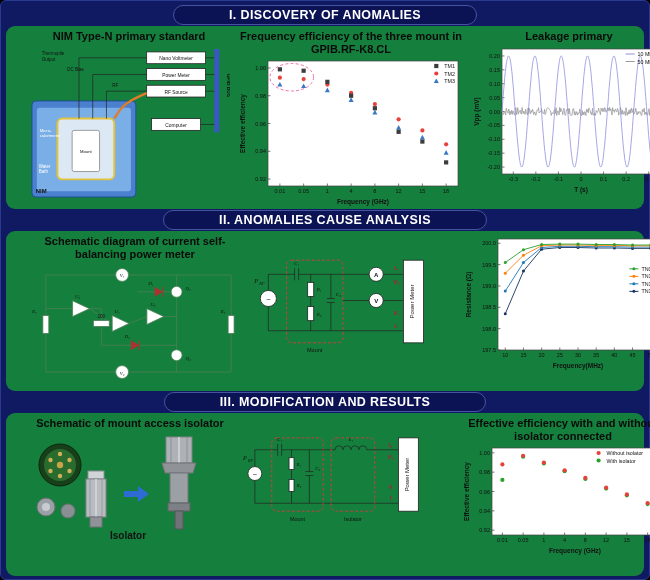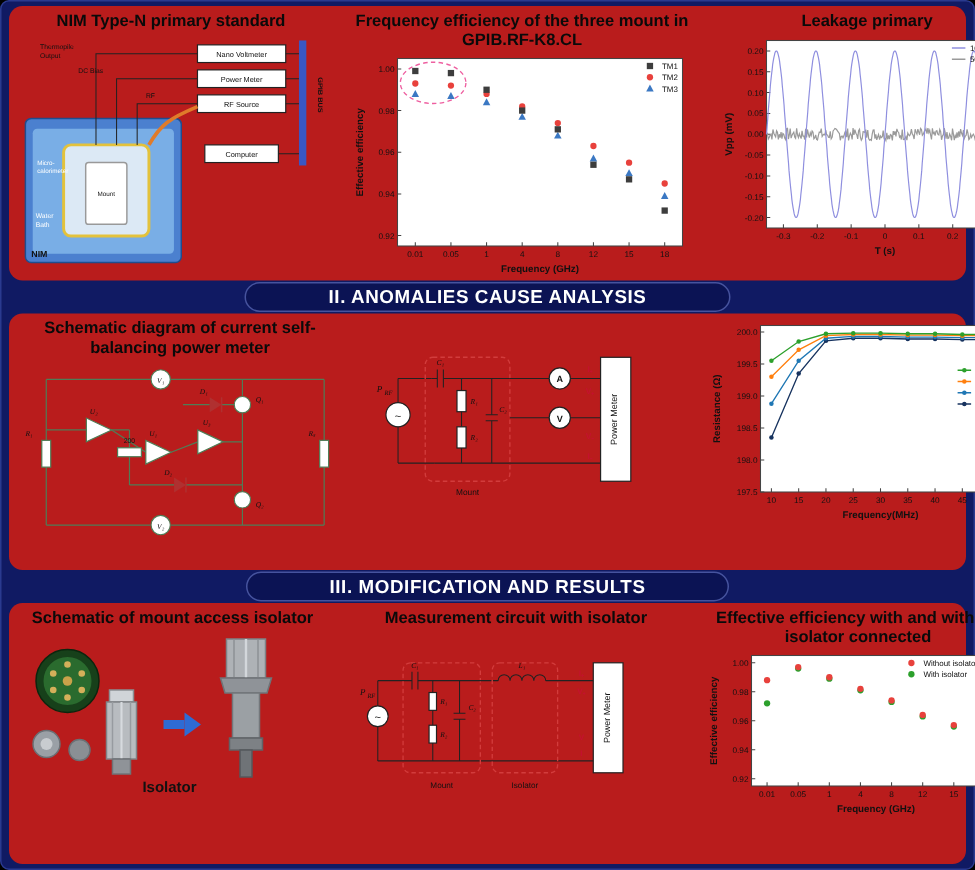--- a/index.html
+++ b/index.html
@@ -2,21 +2,21 @@
 <html><head>
 <meta charset="utf-8">
 <style>
   html,body{margin:0;padding:0;background:#000;}
   body{width:650px;height:580px;overflow:hidden;font-family:"Liberation Sans",sans-serif;}
   .frame{width:650px;height:580px;background:#101a63;border:1px solid #2a3a8f;border-radius:6px;
          padding:3px 5px;box-sizing:border-box;display:flex;flex-direction:column;}
   .banner{background:#0b1354;border:1px solid #46539e;border-radius:12px;color:#fff;font-weight:bold;
           font-size:12.5px;letter-spacing:.4px;text-align:center;height:20px;line-height:17px;
           padding:1px 55px;margin:1px auto;width:fit-content;box-sizing:border-box;}
-  .panel{background:#b91c1c;border-radius:9px;display:flex;gap:20px;padding:3px 7px;box-sizing:border-box;}
+  .panel{background:#15803d;border-radius:9px;display:flex;gap:8px;padding:3px 22px;box-sizing:border-box;}
   .p1{height:190px}.p2{height:190px}.p3{height:193px}
   .col{display:flex;flex-direction:column;align-items:center;box-sizing:border-box;}
   .sub-title{font-weight:bold;font-size:11px;line-height:12.5px;text-align:center;color:#0a0a0a;margin:1px 0;}
   svg{display:block}
   svg text{font-family:"Liberation Sans",sans-serif;fill:#111;}
   .t4{font-size:4.3px}.t45{font-size:4.6px}.t5{font-size:5px}.t55{font-size:5.5px}.t6{font-size:6px}.t7{font-size:7.5px}.t10{font-size:10px}
   .bold{font-weight:bold}
   .it{font-style:italic;font-family:"Liberation Serif",serif}
   .as{text-anchor:start}.am{text-anchor:middle}.ae{text-anchor:end}
   .wire{stroke:#222;stroke-width:.7;fill:none}
@@ -25,20 +25,21 @@
   .box{fill:#fff;stroke:#222;stroke-width:.8}
   .dash{fill:none;stroke:#d23c3c;stroke-width:.9;stroke-dasharray:3 2}
   .red{fill:#c41230;font-weight:bold}
   .wt{fill:#fff}
 </style>
 </head>
 <body>
 
 <div class="frame">
 
+  <div class="banner"><span>I. DISCOVERY OF ANOMALIES</span></div>
   <div class="panel p1">
 
     <div class="col" style="flex:0 0 202px">
       <div class="sub-title">NIM Type-N primary standard</div>
       <svg viewBox="0 0 206 162" width="202" height="159">
         <g>
           <rect class="box" x="121" y="8" width="60" height="12"></rect>
           <text class="t5 am" x="151" y="16.5">Nano Voltmeter</text>
           <rect class="box" x="121" y="25" width="60" height="12"></rect>
           <text class="t5 am" x="151" y="33.5">Power Meter</text>
@@ -442,21 +443,20 @@
           <path d="M134,32 L168,32 L165,42 L137,42 Z" fill="#8f9398" stroke="#6f7377"></path>
           <rect x="142" y="42" width="18" height="30" fill="#9ba0a4" stroke="#73777b"></rect>
           <rect x="140" y="72" width="22" height="8" fill="#7d8185" stroke="#5f6367"></rect>
           <rect x="147" y="80" width="8" height="18" fill="#6f7377" stroke="#54585c"></rect>
         </g>
         <text class="t10 am bold" x="100" y="108">Isolator</text>
       </svg>
     </div>
 
     <div class="col" style="flex:0 0 214px">
-      <div class="sub-title">Measurement circuit with isolator</div>
       <svg viewBox="0 0 216 124" width="214" height="123">
         <g>
           <circle class="box" cx="15" cy="58" r="7"></circle>
           <text class="t7 am" x="15" y="61.5">~</text>
           <text class="t6 as it" x="3" y="44">P</text>
           <text class="t4 as it" x="8" y="46">RF</text>
           <line class="wire" x1="15" y1="51" x2="15" y2="34"></line>
           <line class="wire" x1="15" y1="34" x2="38" y2="34"></line>
           <line class="wire" x1="15" y1="65" x2="15" y2="88"></line>
           <line class="wire" x1="15" y1="88" x2="160" y2="88"></line>

